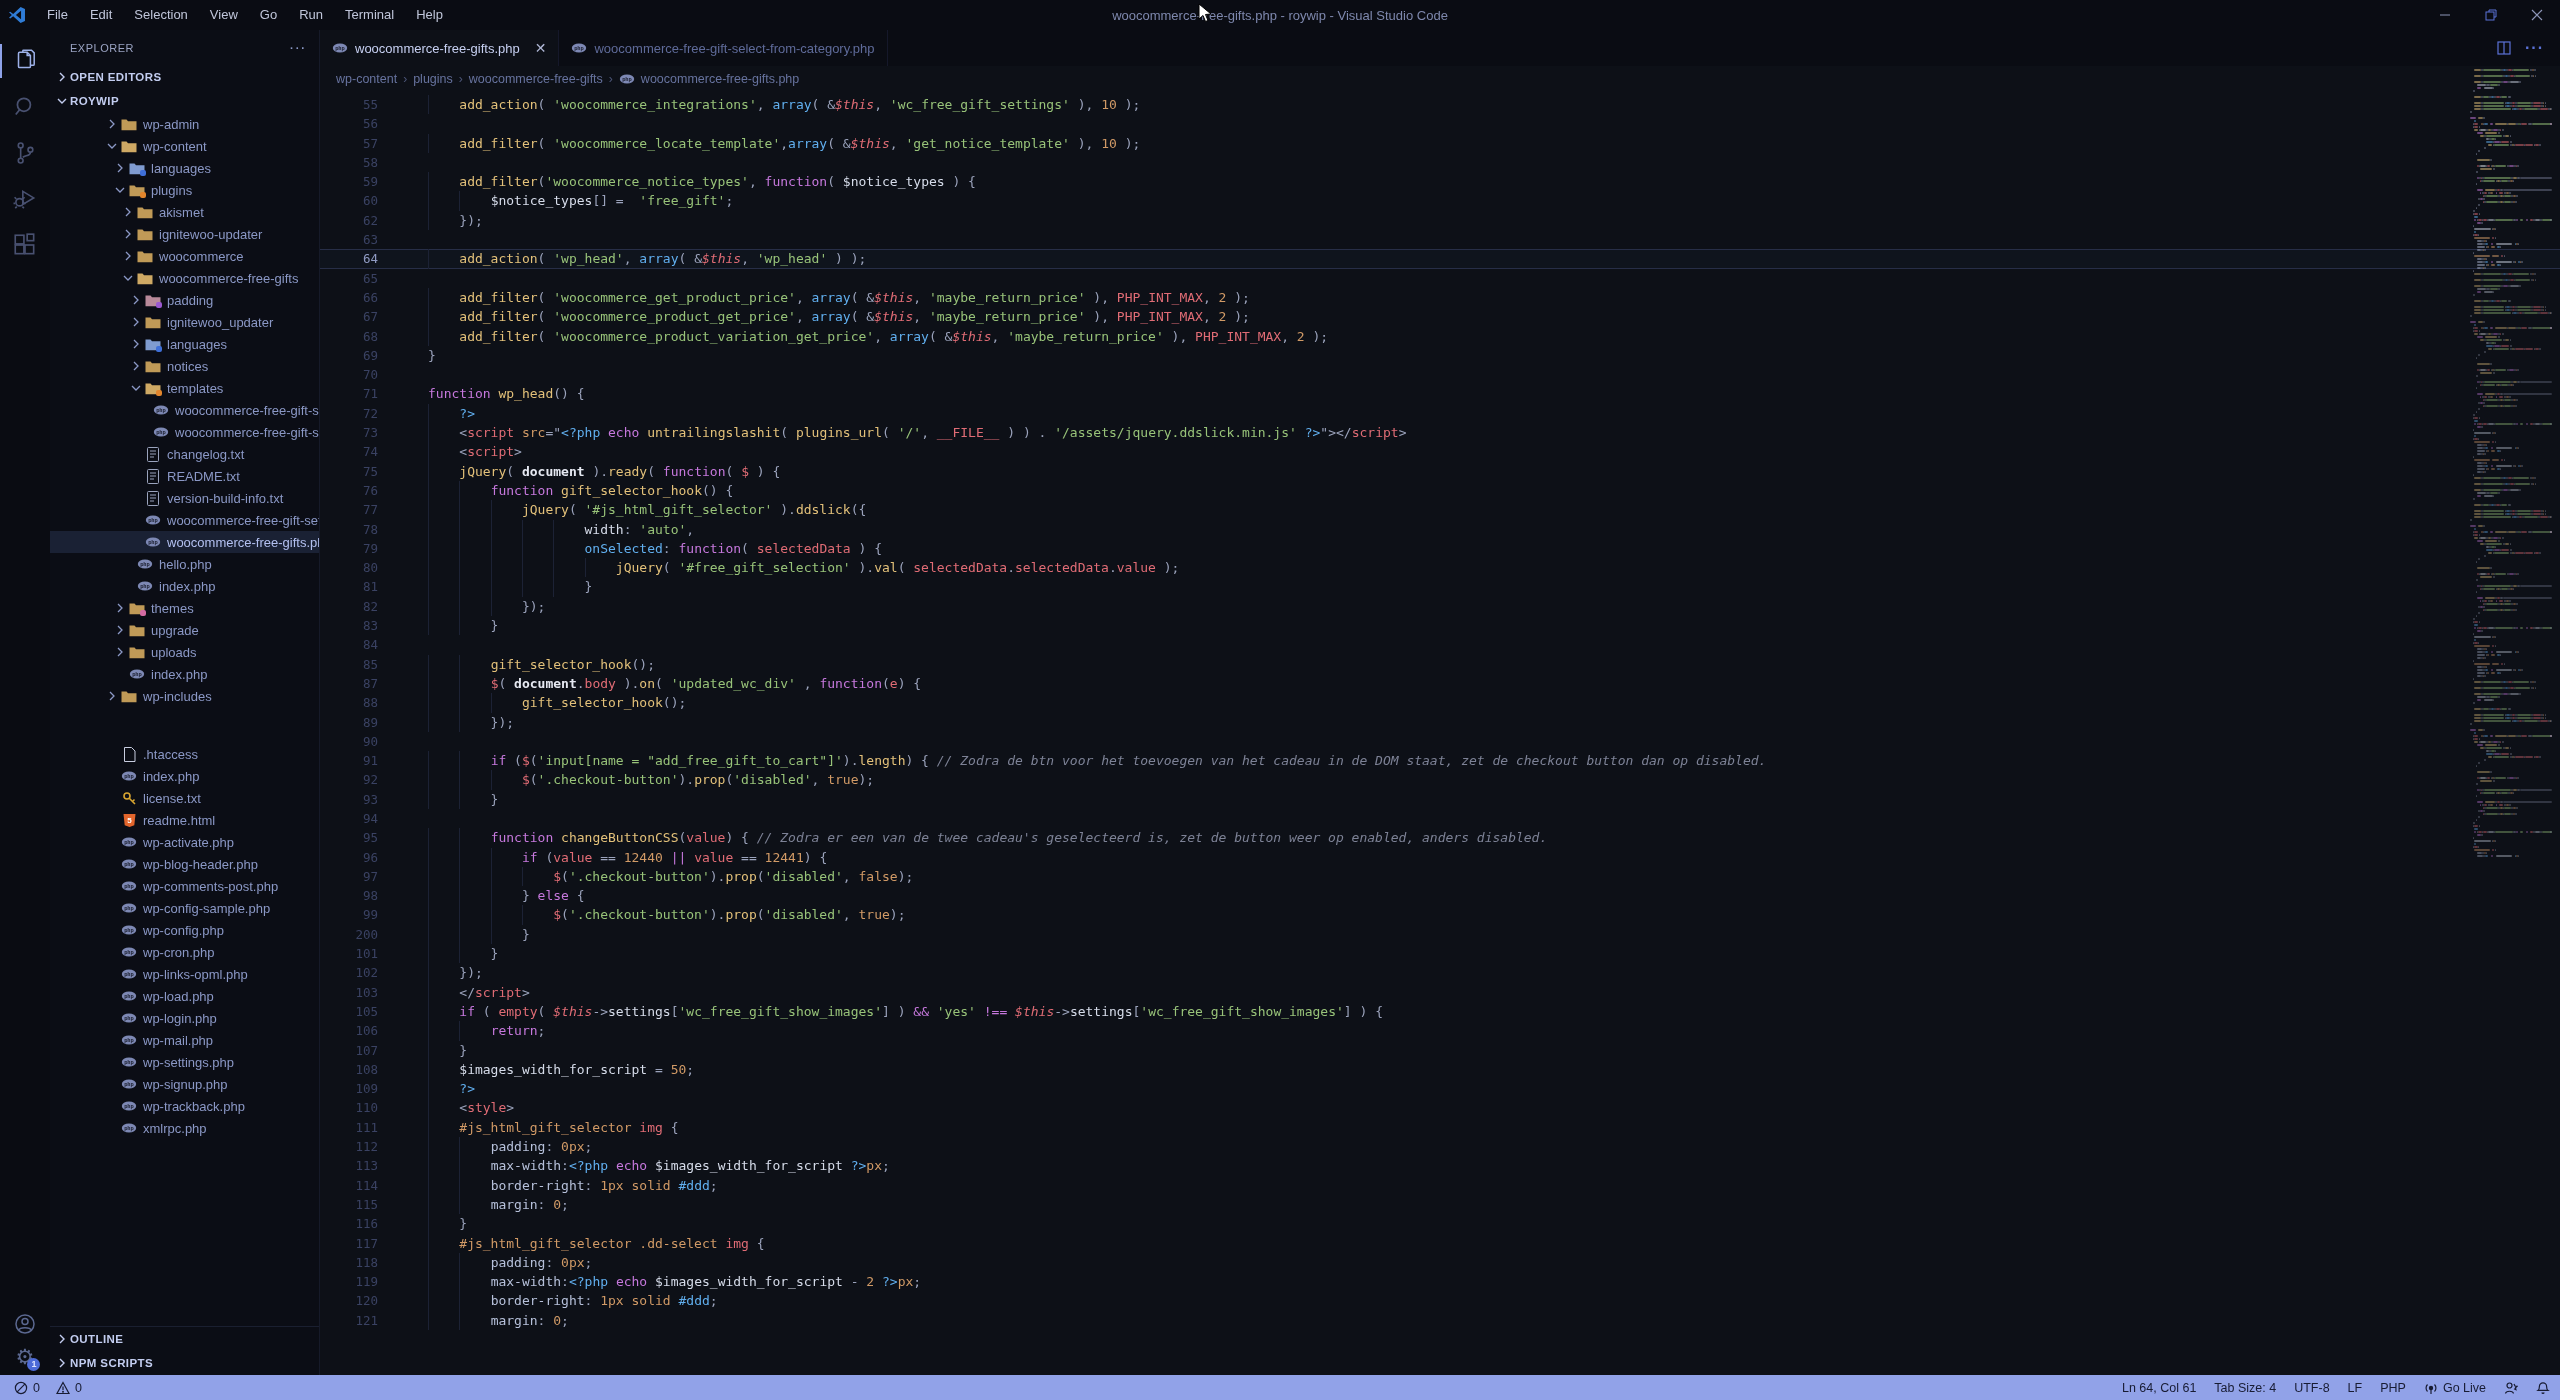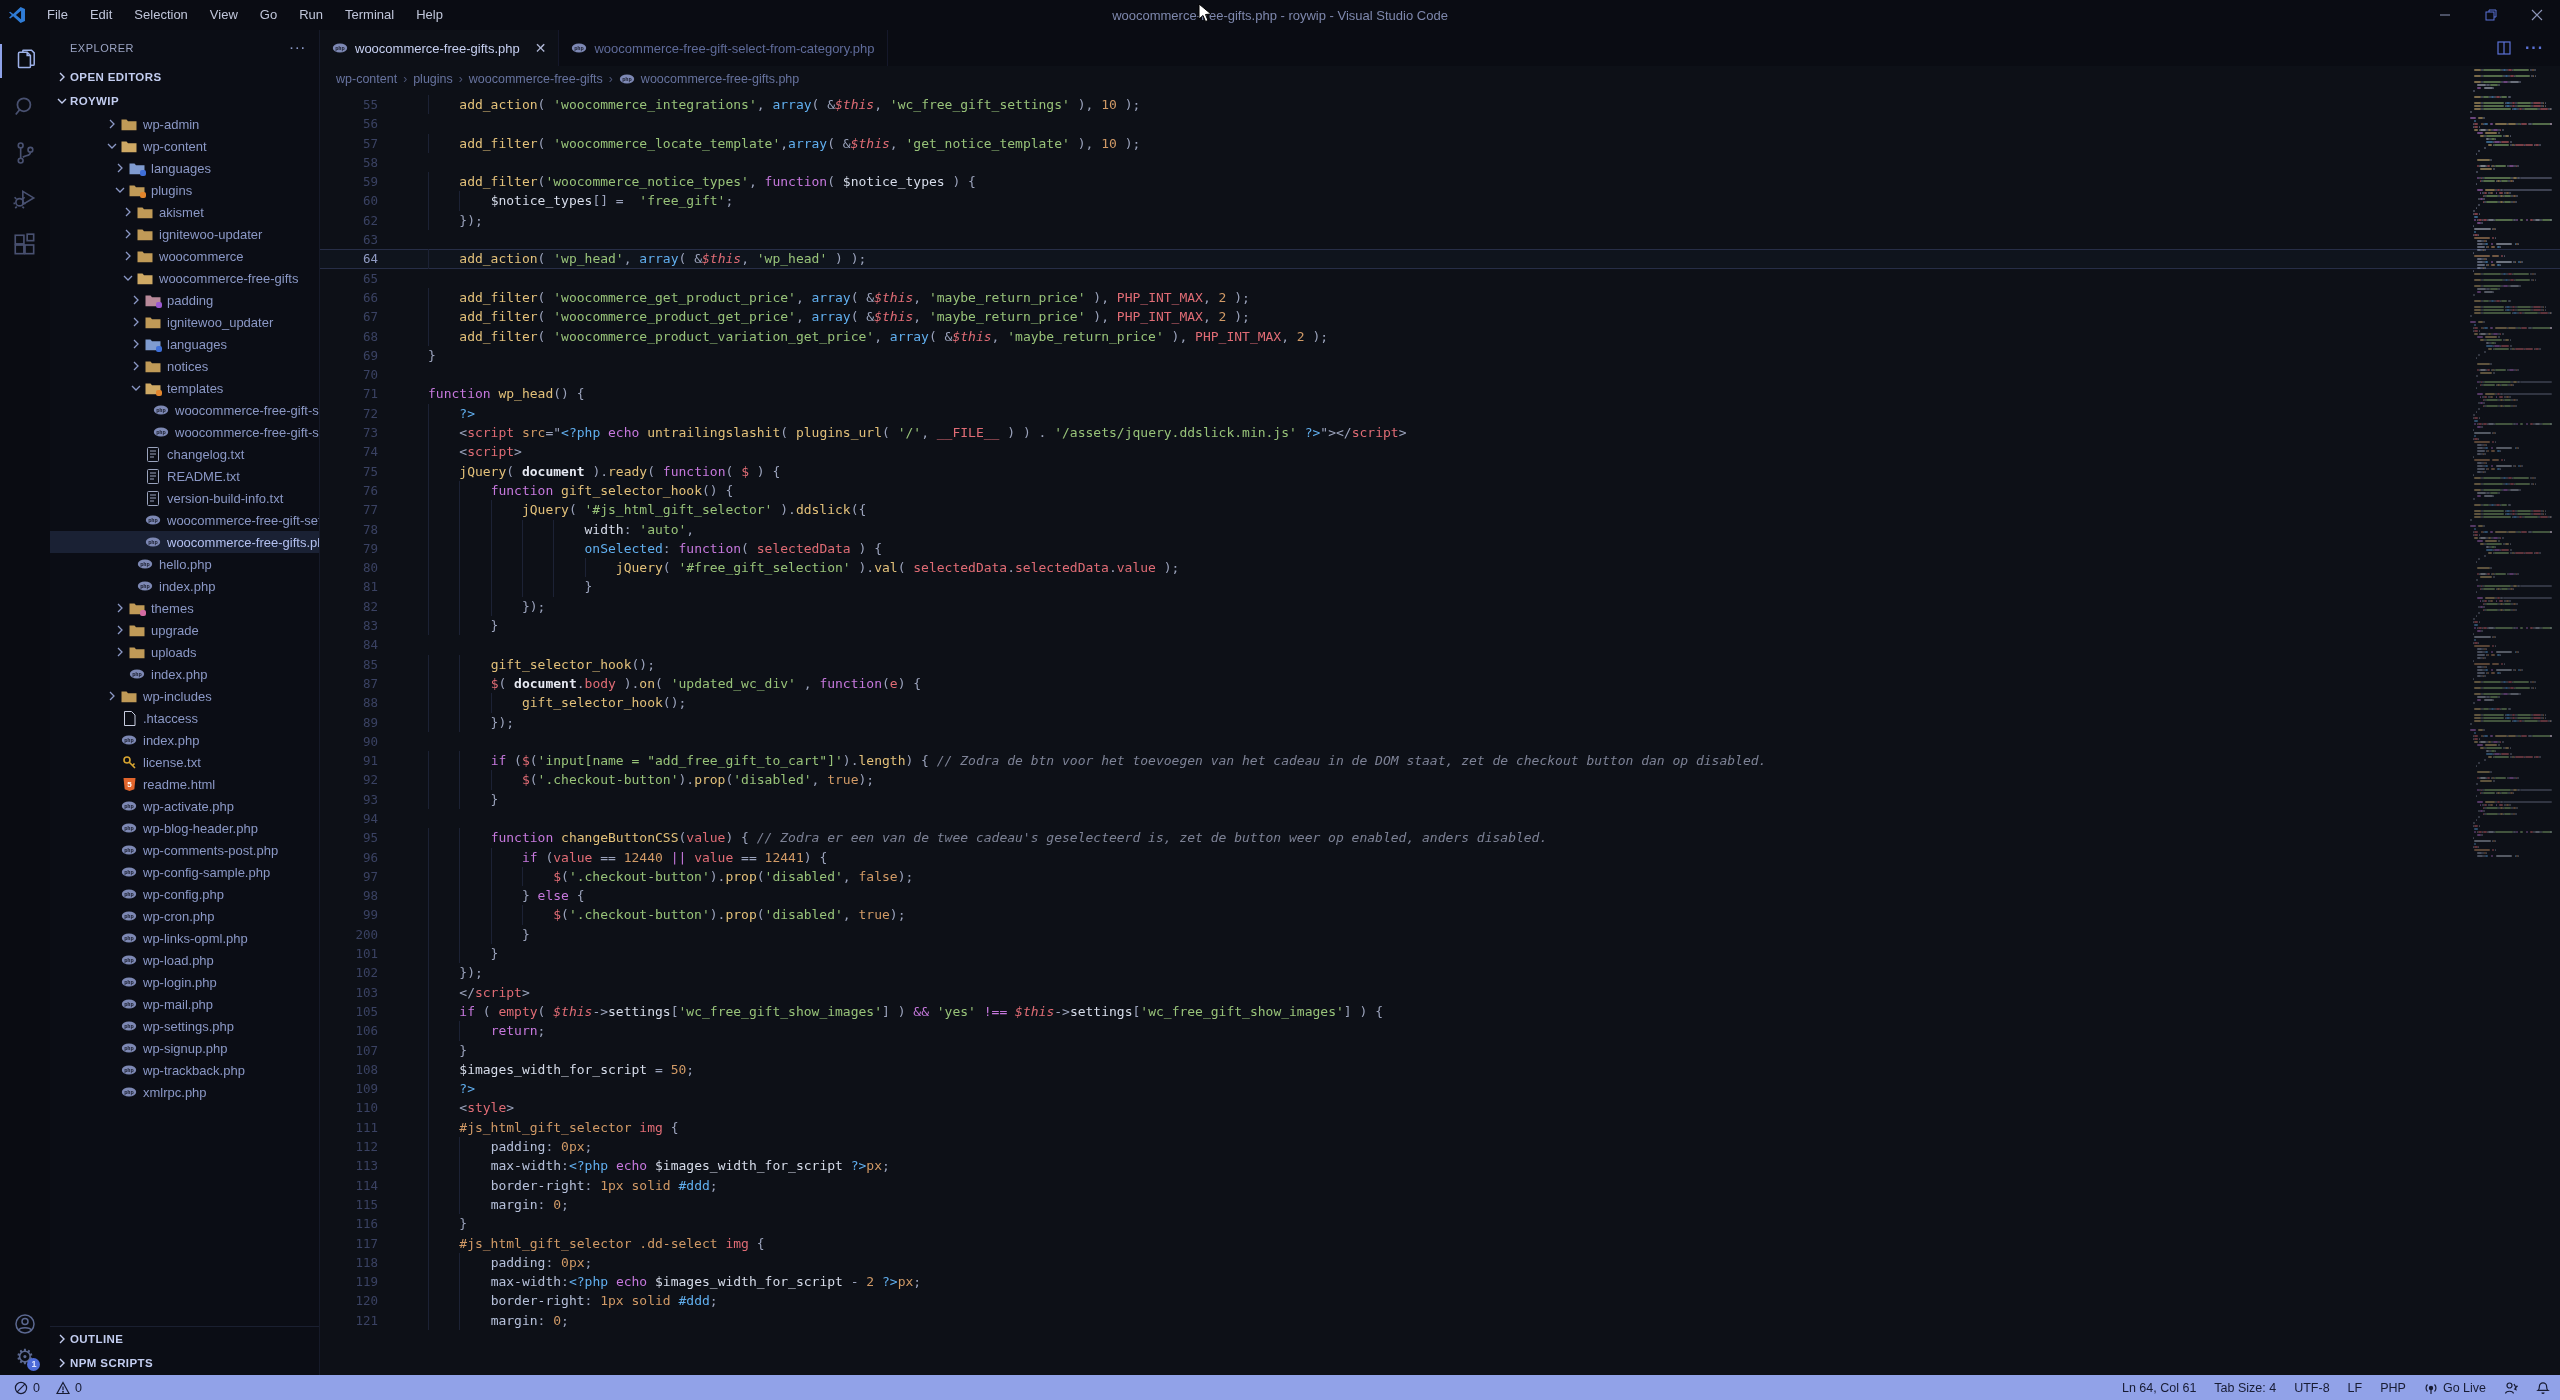--- a/index.html
+++ b/index.html
@@ -506,21 +506,21 @@
               <path d="M3 1 L7 5 L3 9"></path>
             </svg>
           </span>
           <span class="ficon">
             <svg width="16" height="13" viewBox="0 0 16 13">
               <path d="M0.5 1.5 h5 l1.5 1.8 h8.5 v9 h-15 z" fill="#c09a57"></path>
             </svg>
           </span>
           <span>wp-includes</span>
         </div>
-        <div class="trow" style="padding-left: 54px;">
+        <div class="trow" style="padding-left: 54px; margin-top: 36px;">
           <span class="chev"></span>
           <span class="ficon">
             <svg width="13" height="15" viewBox="0 0 13 15">
               <path d="M1.5 0.5 h7 l3.5 3.5 v10.5 h-10.5 z" fill="none" stroke="#c8cde0"></path>
             </svg>
           </span>
           <span>.htaccess</span>
         </div>
         <div class="trow" style="padding-left: 54px;">
           <span class="chev"></span>

